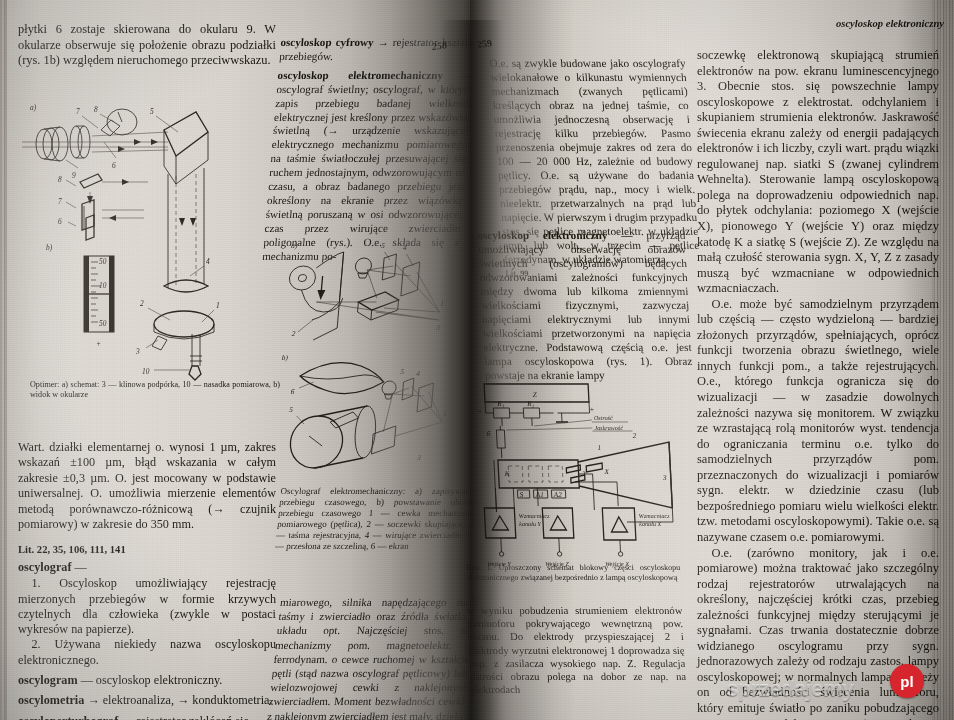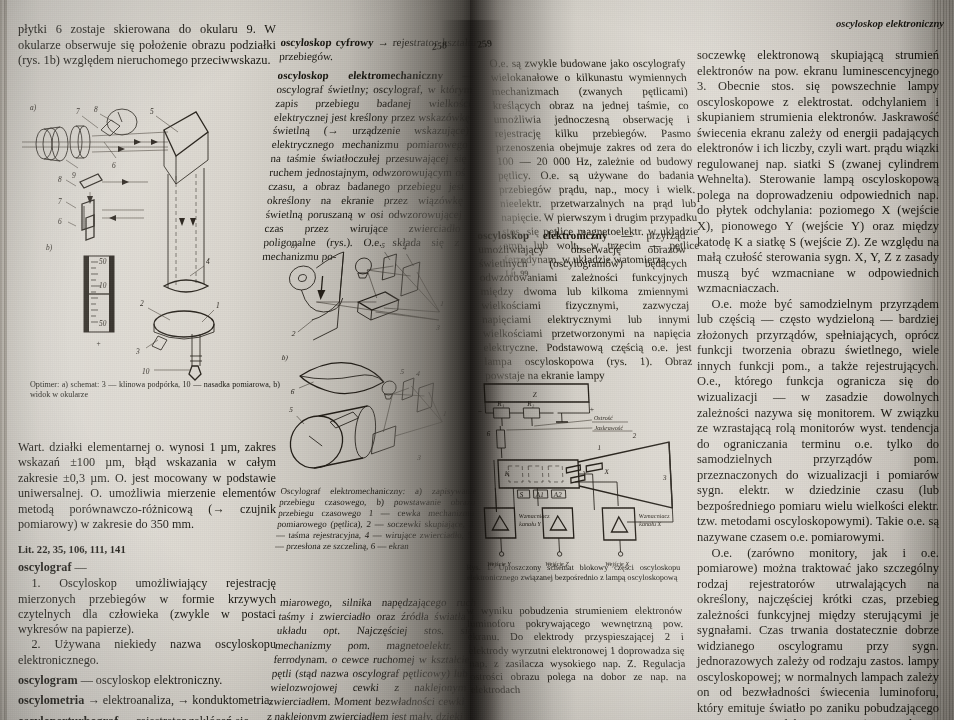--- a/index.html
+++ b/index.html
@@ -538,14 +538,19 @@
     <p>O.e. może być samodzielnym przyrządem lub częścią — często wydzieloną — bardziej złożonych przyrządów, spełniających, oprócz funkcji tworzenia obrazu świetlnego, wiele innych funkcji pom., a także rejestrujących. O.e., którego funkcja ogranicza się do wizualizacji — w zasadzie dowolnych zależności nazywa się monitorem. W związku ze wzrastającą rolą monitorów wyst. tendencja do ograniczania terminu o.e. tylko do samodzielnych przyrządów pom. przeznaczonych do wizualizacji i pomiarów sygn. elektr. w dziedzinie czasu (lub bezpośredniego pomiaru wielu wielkości elektr. tzw. metodami oscyloskopowymi). Takie o.e. są nazywane czasem o.e. pomiarowymi.</p>
     <p>O.e. (zarówno monitory, jak i o.e. pomiarowe) można traktować jako szczególny rodzaj rejestratorów utrwalających na określony, najczęściej krótki czas, przebieg zależności funkcyjnej między sterującymi je sygnałami. Czas trwania dostatecznie dobrze widzianego oscylogramu przy sygn. jednorazowych zależy od rodzaju zastos. lampy oscyloskopowej; w normalnych lampach zależy on od bezwładności świecenia luminoforu, który emituje światło po zaniku pobudzającego go strumienia elektronowego (tzw. poświata ekranu). Z tego względu rozróżnia się lampy (a więc i o.e.) z czasem poświaty krótkim (do 1 ms), średnim (1 ms — 1 s) i długim (powyżej 1 s).</p>
 
   </div>
 
   <div id="curve-left"></div>
   <div id="curve-right"></div>
   <div id="vignette"></div>
   <div id="grain"></div>
 
+  <div id="wm">
+    <div id="wm-text">sprzedajemy</div>
+    <div id="wm-dot"></div>
+    <div id="wm-pl">pl</div>
+  </div>
 
 </div>
 
 </body></html>

